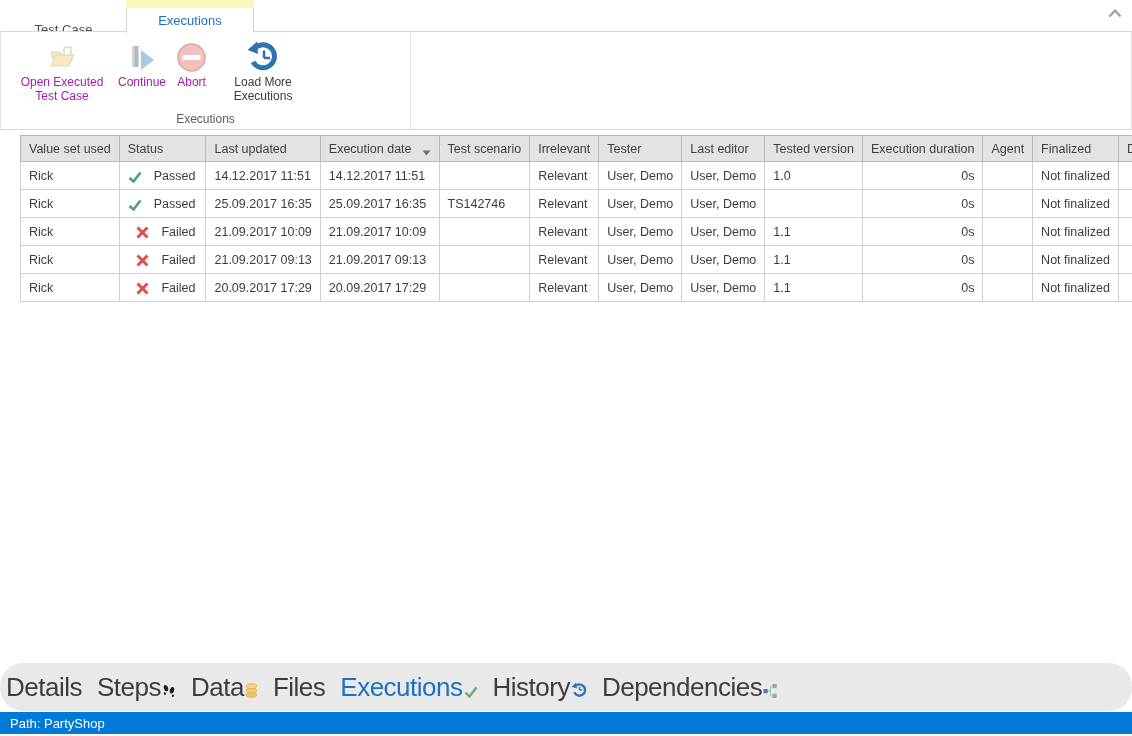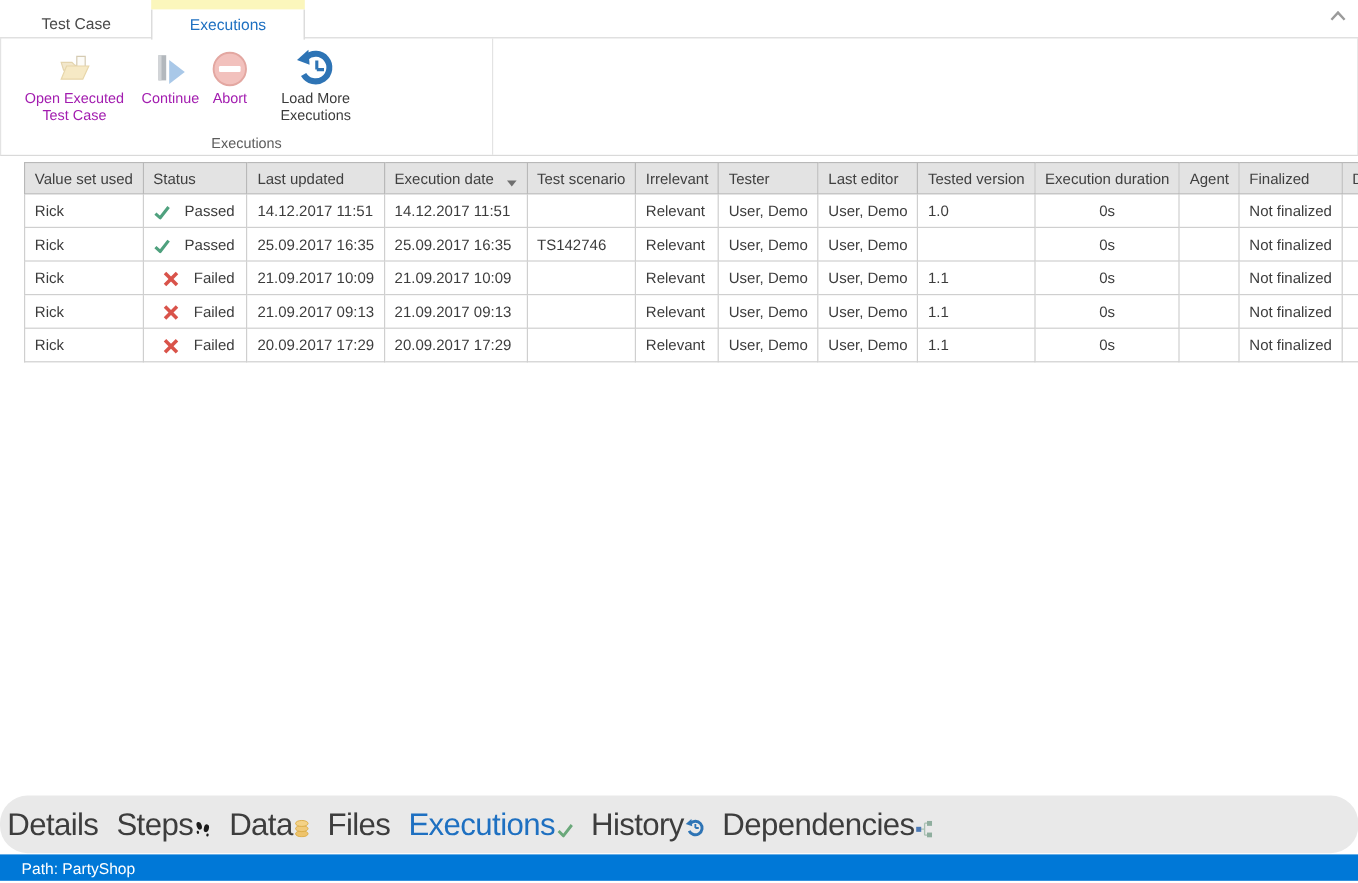--- a/index.html
+++ b/index.html
@@ -6,21 +6,21 @@
   body{
     width:1132px;height:736px;position:relative;overflow:hidden;
     background:#ffffff;font-family:"Liberation Sans", sans-serif;
     -webkit-font-smoothing:antialiased;
   }
   
   .tabstrip{position:absolute;top:0;left:0;width:1132px;height:31px;background:#fff;}
   .active-tab-highlight{position:absolute;top:0;left:126px;width:128px;height:8px;background:#fbf6bc;}
   .ribbon-tab{position:absolute;top:8px;height:23px;display:flex;align-items:center;justify-content:center;
     font-size:13px;color:#4a4a4a;cursor:default;}
-  .ribbon-tab.inactive{left:0;width:127px;}
+  .ribbon-tab.inactive{left:0;width:127px;margin-top:10px;}
   .ribbon-tab.active{left:126px;width:128px;color:#1e70c1;background:#fff;
     border-left:1px solid #d4d4d4;border-right:1px solid #d4d4d4;height:25px;z-index:3;box-sizing:border-box;}
   .collapse-btn{position:absolute;top:7px;right:9px;width:16px;height:12px;display:flex;align-items:center;justify-content:center;}
   
   .ribbon{position:absolute;top:31px;left:0;width:1132px;height:99px;background:#fff;
     border-top:1px solid #d9d9d9;border-bottom:1px solid #d9d9d9;box-sizing:border-box;
     border-left:1px solid #e3e3e3;border-right:1px solid #e3e3e3;z-index:2;}
   .ribbon-group{position:absolute;left:0;top:0;bottom:0;width:410px;border-right:1px solid #e3e3e3;
     display:flex;flex-direction:column;box-sizing:border-box;}
   .ribbon-buttons{flex:1;display:flex;align-items:flex-start;padding:5px 6px 0 10px;}
@@ -31,32 +31,32 @@
   .ribbon-btn.enabled{color:#3b3b3b;}
   .group-label{text-align:center;font-size:12px;color:#5c5c5c;padding-bottom:3px;}
   
   .table-wrap{position:absolute;left:20px;top:135px;}
   table.grid{border-collapse:collapse;table-layout:fixed;font-size:12.5px;color:#3c3c3c;
     border:1px solid #a3a3a3;}
   table.grid th{background:#e3e3e3;font-weight:normal;text-align:left;color:#3f3f3f;
     padding:0 8px;height:26px;border:1px solid #b8b8b8;overflow:hidden;white-space:nowrap;box-sizing:border-box;}
   table.grid td{background:#fff;padding:0 8px;height:28px;border:1px solid #cfcfcf;
     overflow:hidden;white-space:nowrap;box-sizing:border-box;}
-  td.al-right{text-align:center;}
+  td.al-right{text-align:right;}
   .th-inner{display:flex;align-items:flex-end;gap:10px;}
   .status-cell{display:flex;align-items:flex-end;justify-content:flex-end;gap:12px;padding-right:2px;}
   
   .bottom-tabs{position:absolute;left:0;top:663px;width:1132px;height:48px;background:#e9e9e9;
     display:flex;align-items:center;padding:0 6px;gap:15px;font-size:26px;color:#3d3d3d;box-sizing:border-box;border-radius:23px;}
   .bottom-tab{display:flex;align-items:flex-start;cursor:default;letter-spacing:-0.5px;}
   .bottom-tab.active{color:#1e70c1;}
   .tab-sup{display:inline-block;position:relative;top:2px;margin-left:1px;}
   
   .status-bar{position:absolute;left:0;top:712px;width:1132px;height:22px;background:#0078d7;
-    color:#fff;font-size:13px;display:flex;align-items:center;padding:0 18px;box-sizing:border-box;}
+    color:#fff;font-size:13px;display:flex;align-items:center;padding:0 10px;box-sizing:border-box;}
 </style>
 </head>
 <body>
 
 <div class="tabstrip">
   <div class="active-tab-highlight"></div>
   <div class="ribbon-tab inactive">Test Case</div>
   <div class="ribbon-tab active">Executions</div>
   <div class="collapse-btn" id="collapse-slot">
       <span class="icon-glyph" style="display: inline-flex;">

